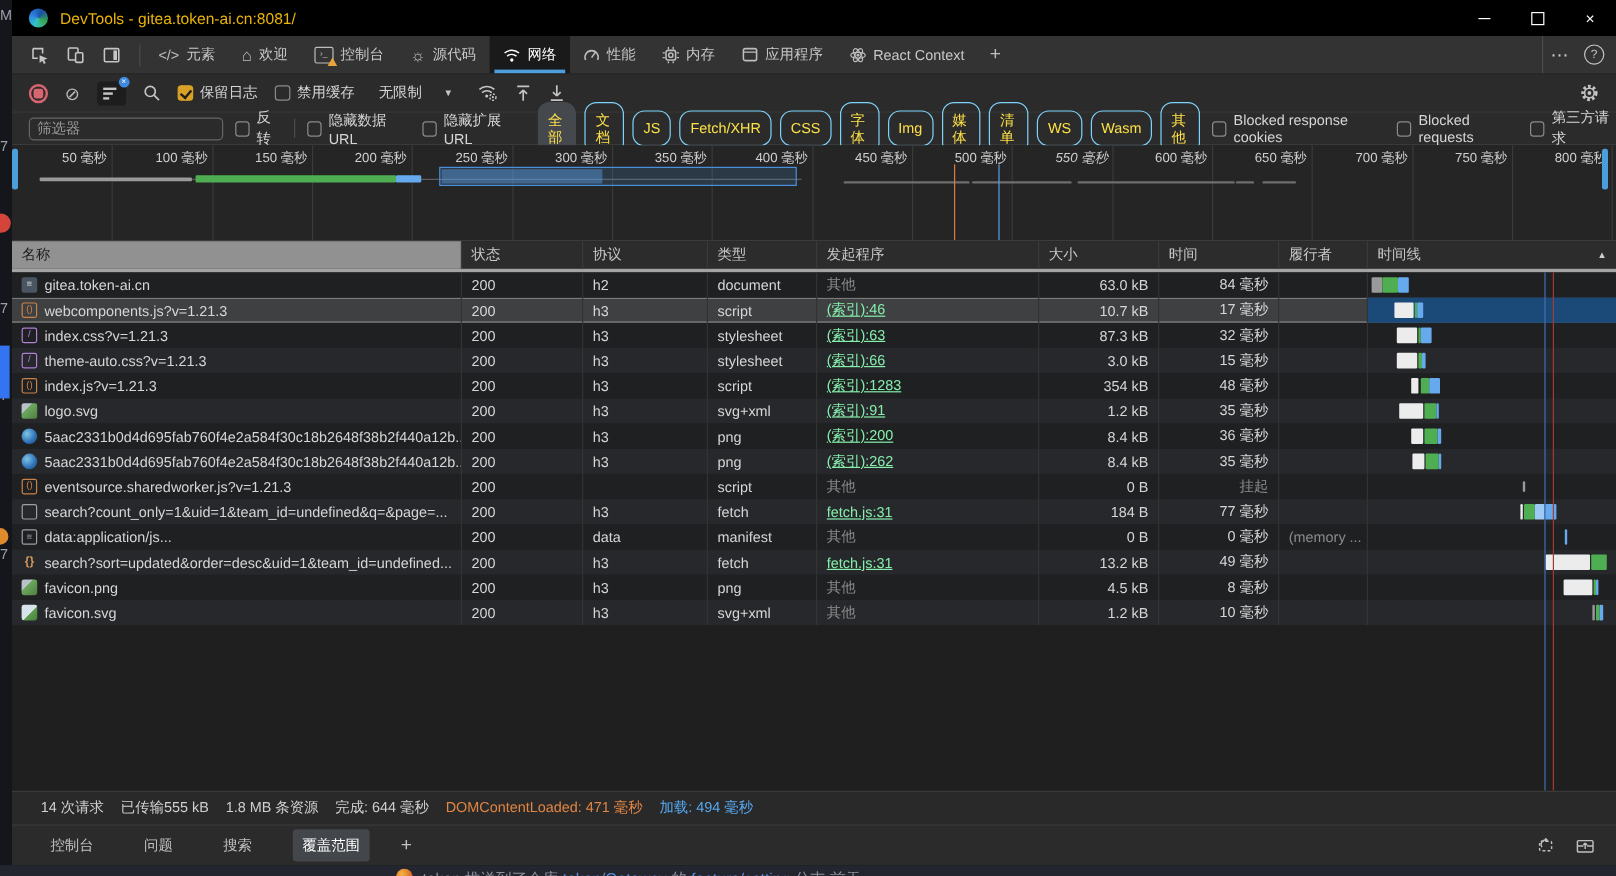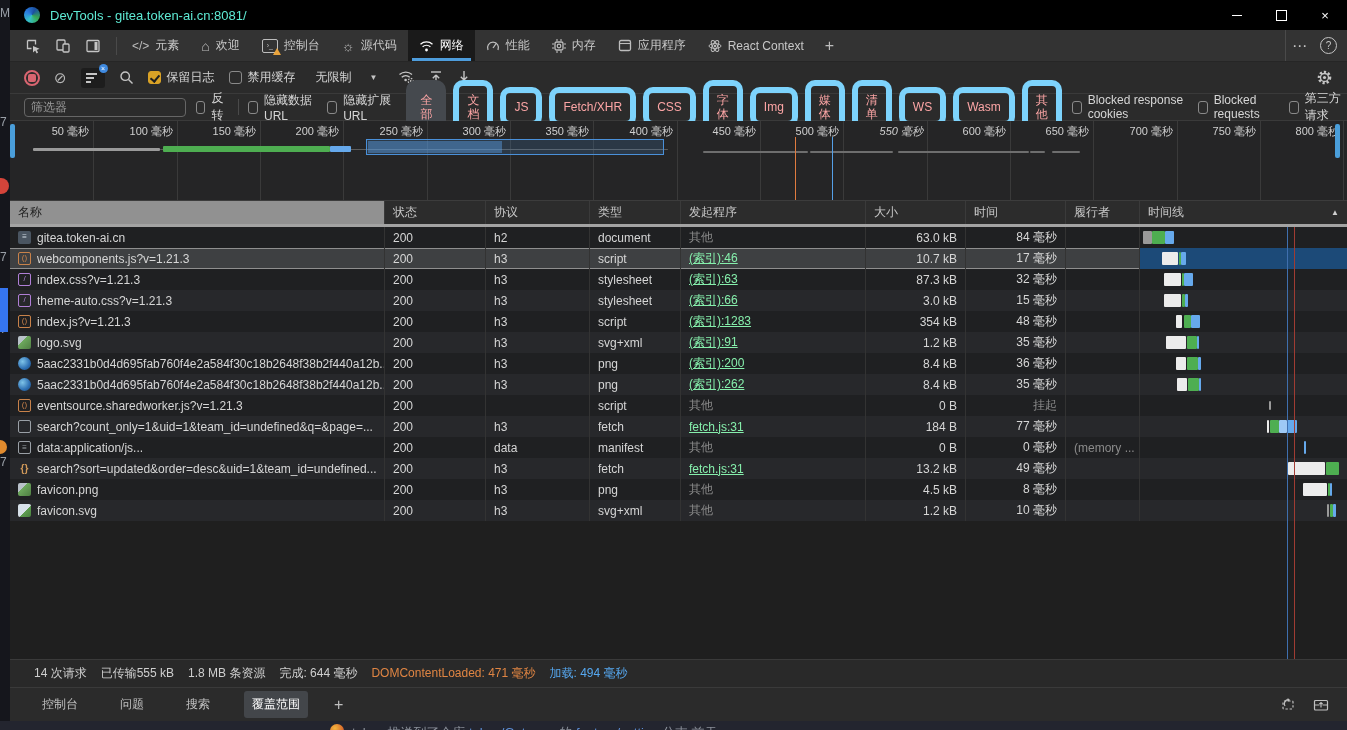--- a/index.html
+++ b/index.html
@@ -16,21 +16,21 @@
   #page-peek .avatar{position:absolute;left:330px;top:3px;width:14px;height:14px;border-radius:50%;
       background:radial-gradient(circle at 35% 30%,#f4b63f,#d86a2b 60%,#8a4a9e);}
   #page-peek .peek-text{position:absolute;left:352px;top:3px;white-space:nowrap;font-size:13px;color:#8b909a;}
   #page-peek .peek-text .lk{color:#5e8fd6;}
   
   #devtools{position:absolute;left:10px;top:0;width:1337px;height:721px;background:#1f1f1f;}
   
   #titlebar{position:absolute;left:0;top:0;width:100%;height:30px;background:#000;display:flex;align-items:center;}
   #titlebar .logo{width:16px;height:16px;border-radius:50%;margin:0 10px 0 14px;
       background:conic-gradient(from 210deg,#35c1c8,#2b7de0,#1b4fa0,#36a852,#35c1c8);}
-  #titlebar .t{color:#5eead4;font-size:13px;}
+  #titlebar .t{color:#eab308;font-size:13px;}
   #win-controls{margin-left:auto;display:flex;align-items:center;height:100%;}
   .win-btn{width:44px;height:30px;display:flex;align-items:center;justify-content:center;color:#fff;font-size:13px;}
   .win-btn .sq{width:9px;height:9px;border:1px solid #fff;}
   .win-btn .mn{width:10px;border-top:1px solid #fff;display:block;}
   
   #tabbar{position:absolute;left:0;top:30px;width:100%;height:32px;background:#333333;display:flex;align-items:stretch;border-bottom:1px solid #262626;box-sizing:border-box;}
   .tb-icons{display:flex;align-items:center;gap:4px;padding:0 6px 0 10px;}
   .tb-icon{width:26px;height:24px;display:flex;align-items:center;justify-content:center;color:#c5c5c5;}
   .tb-sep{width:1px;height:18px;background:#4a4a4a;align-self:center;margin:0 4px;}
   .dt-tab{display:flex;align-items:center;gap:6px;padding:0 11px;color:#c8c8c8;font-size:12px;position:relative;}
@@ -57,21 +57,21 @@
   .cb-row{display:flex;align-items:center;gap:6px;color:#d6d6d6;}
   .throttle{display:flex;align-items:center;gap:18px;color:#d6d6d6;padding:2px 6px;}
   .throttle .arrow{font-size:8px;color:#c5c5c5;}
   #toolbar-gear{margin-left:auto;margin-right:14px;}
   
   #filter-bar{position:absolute;left:0;top:94px;width:100%;height:27px;background:#2b2b2b;display:flex;align-items:center;gap:10px;padding-left:14px;box-sizing:border-box;border-bottom:1px solid #3a3a3a;}
   #filter-input{width:148px;height:17px;background:#2b2b2b;border:1px solid #666;border-radius:4px;color:#eab308;font-size:12px;padding:0 6px;outline:none;}
   #filter-input::placeholder{color:#9a9a9a;}
   .vsep{width:1px;height:16px;background:#4a4a4a;}
   #type-chips{display:flex;align-items:center;gap:7px;}
-  .chip{border:6px solid #7dd3fc;border-radius:10px;padding:7px 8px;font-size:12px;color:#fca5a5;line-height:14px;}
+  .chip{border:1px solid #7dd3fc;border-radius:10px;padding:7px 8px;font-size:12px;color:#fde047;line-height:14px;}
   .chip-selected{border-color:transparent;background:#45494e;}
   
   #overview{position:absolute;left:0;top:121px;width:100%;height:80px;background:#252526;border-bottom:1px solid #3c3c3c;box-sizing:border-box;overflow:hidden;}
   .ov-grid{position:absolute;top:0;bottom:0;width:1px;background:#3a3a3a;}
   .ov-label{position:absolute;top:3px;width:80px;text-align:right;font-size:11px;color:#cfcfcf;}
   .ov-bar{position:absolute;border-radius:1px;}
   .ov-sel{position:absolute;border:1px solid #4a90d9;background:rgba(74,144,217,0.18);box-sizing:border-box;}
   .ov-sel-fill{position:absolute;background:rgba(90,160,230,0.45);}
   .ov-line{position:absolute;top:16px;bottom:0;width:1px;}
   .ov-handle{position:absolute;width:5px;border-radius:2px;background:#4a9eda;}

